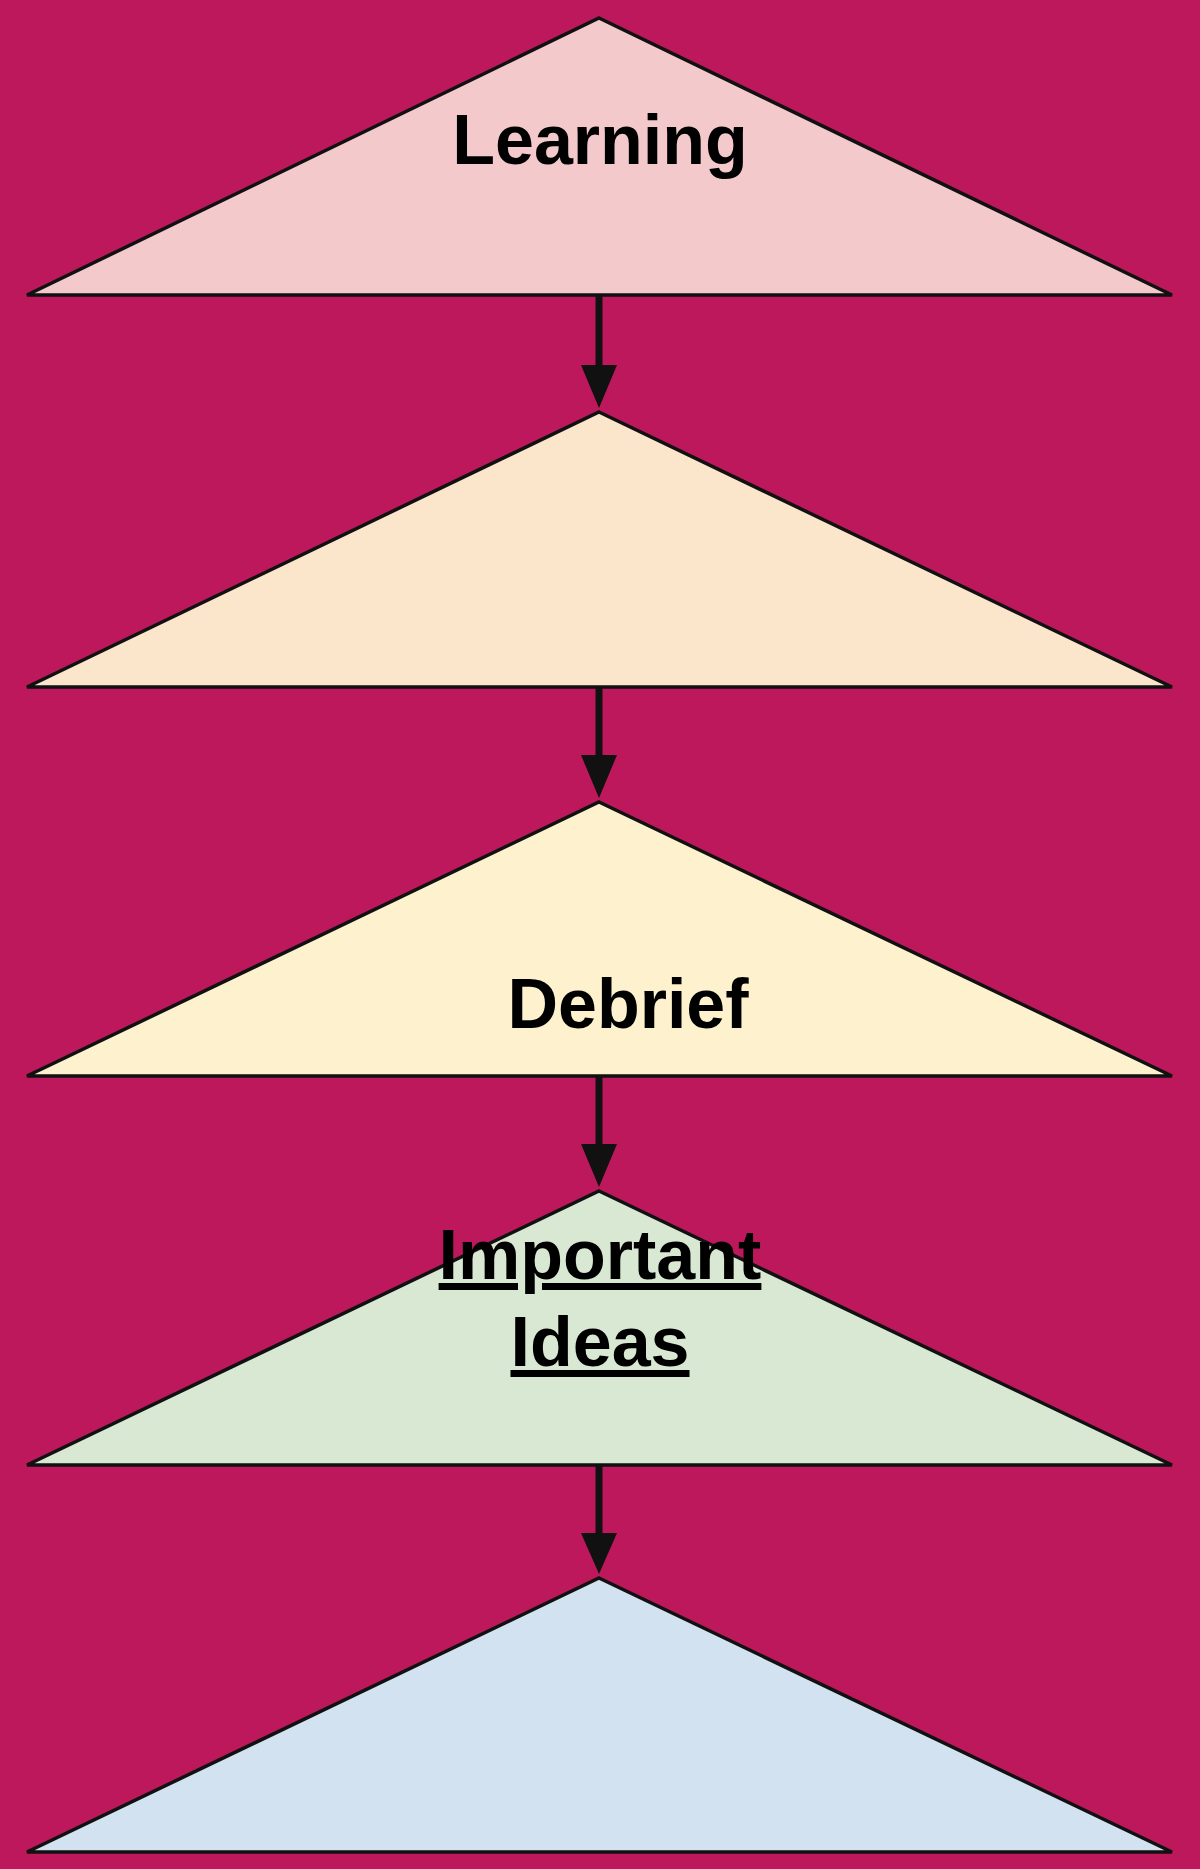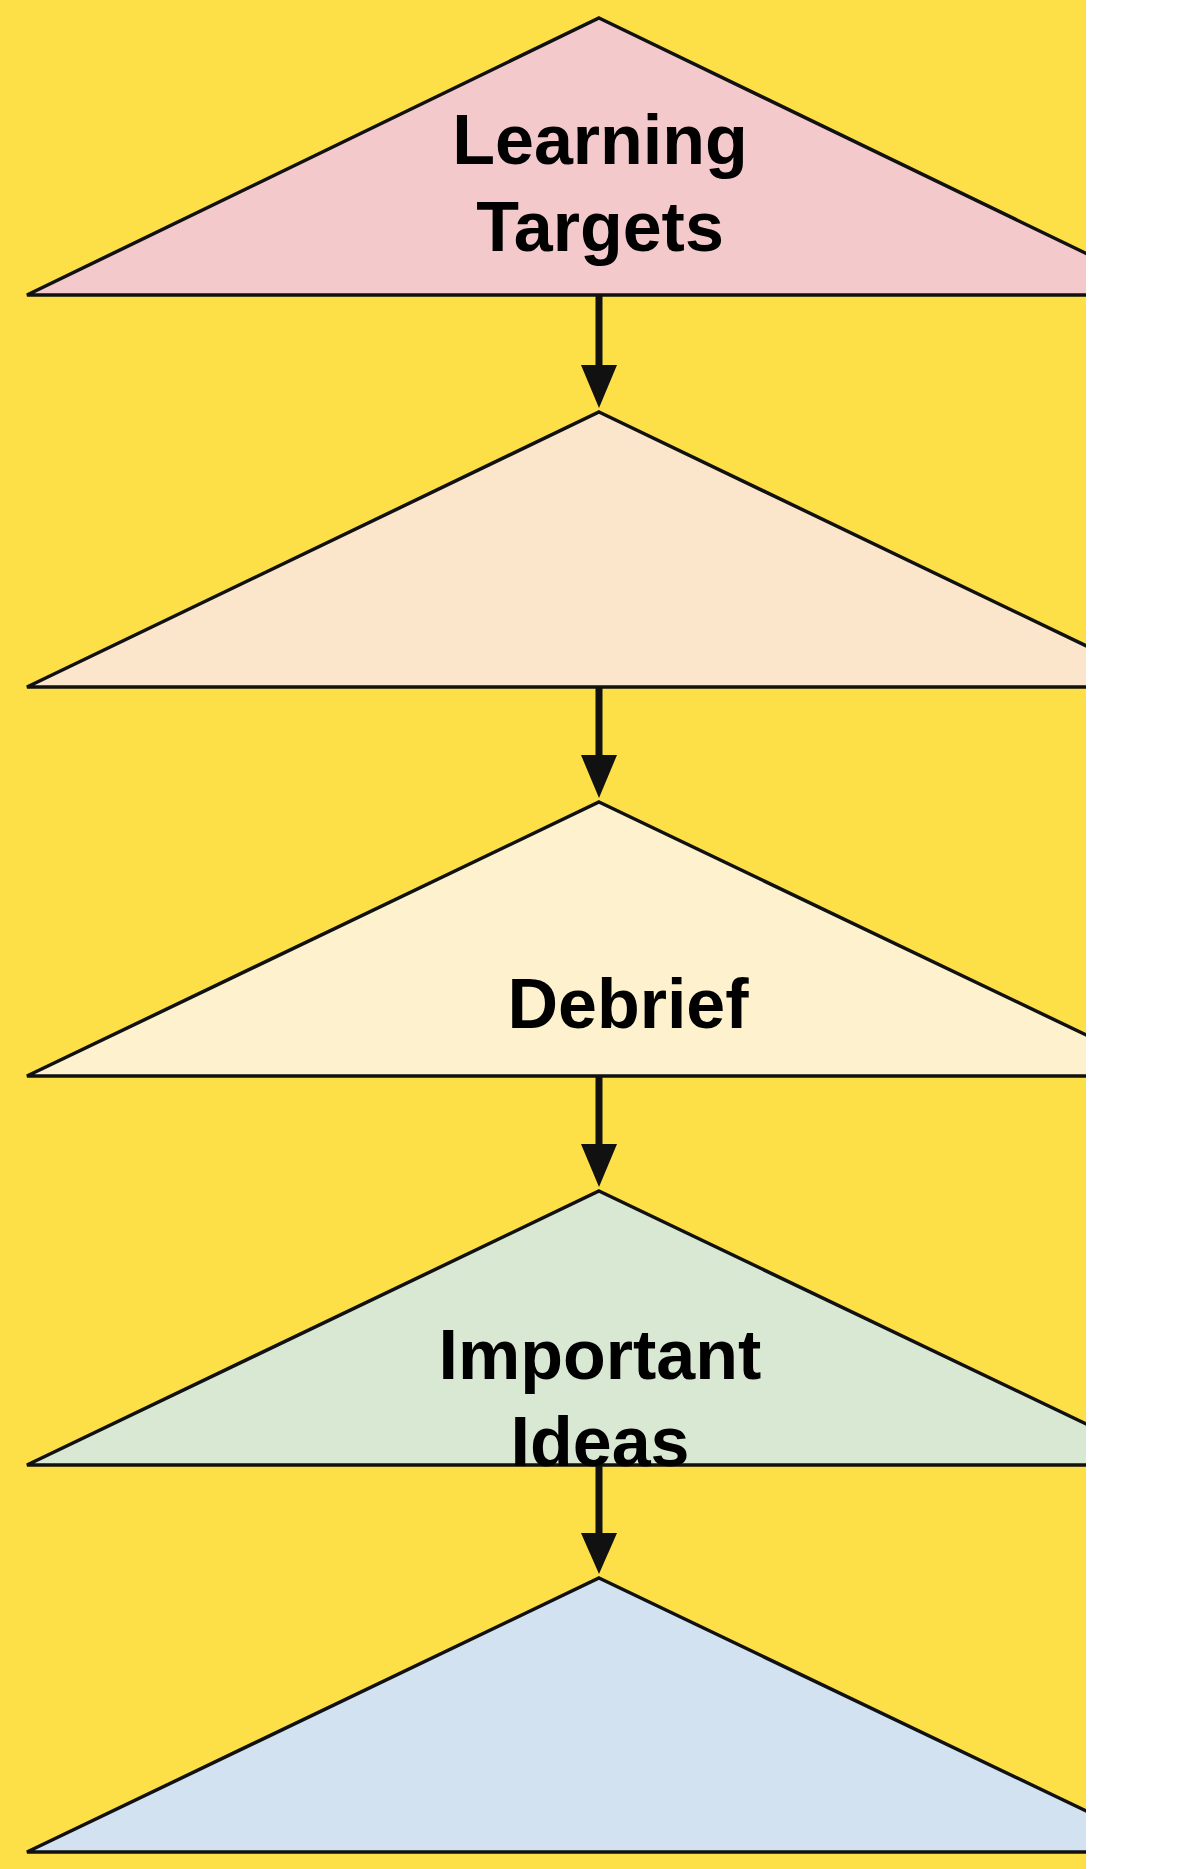--- a/index.html
+++ b/index.html
@@ -2,23 +2,23 @@
 <html><head>
 <meta charset="utf-8">
 <style>
   html, body {
     margin: 0;
     padding: 0;
     background: #ffffff;
   }
   .canvas-wrap {
     position: relative;
-    width: 1086px;
+    width: 1200px;
     height: 1869px;
-    background: #fde047;
+    background: #be185d;
     overflow: hidden;
     font-family: "Liberation Sans", sans-serif;
   }
   .diagram-svg {
     position: absolute;
     left: 0;
     top: 0;
     display: block;
   }
   .tri {
@@ -43,21 +43,21 @@
     font-size: 70px;
     line-height: 87px;
     color: #000000;
     letter-spacing: 0px;
     white-space: nowrap;
   }
   .stage-label .line { display: block; }
   .label-1 { top: 97px; }
   .label-2 { top: 570px; }
   .label-3 { top: 961px; padding-left: 28px; }
-  .label-4 { top: 1312px; }
+  .label-4 { top: 1212px; text-decoration: underline; }
   .label-5 { top: 1655px; }
 </style>
 </head>
 <body>
 
 <div class="canvas-wrap">
 
   <svg class="diagram-svg" width="1200" height="1869" viewBox="0 0 1200 1869" xmlns="http://www.w3.org/2000/svg">
 
     <polygon class="tri" points="599,18 1172,295 27,295" fill="#f4c9cc"></polygon>
@@ -86,21 +86,20 @@
     </g>
 
     <g>
       <line class="arrow-stem" x1="599" y1="1465" x2="599" y2="1535"></line>
       <polygon class="arrow-head" points="581,1533 617,1533 599,1574"></polygon>
     </g>
   </svg>
 
   <div class="stage-label label-1">
     <span class="line">Learning</span>
-    <span class="line">Targets</span>
   </div>
 
 
   <div class="stage-label label-3">
     <span class="line">Debrief</span>
   </div>
 
   <div class="stage-label label-4">
     <span class="line">Important</span>
     <span class="line">Ideas</span>

